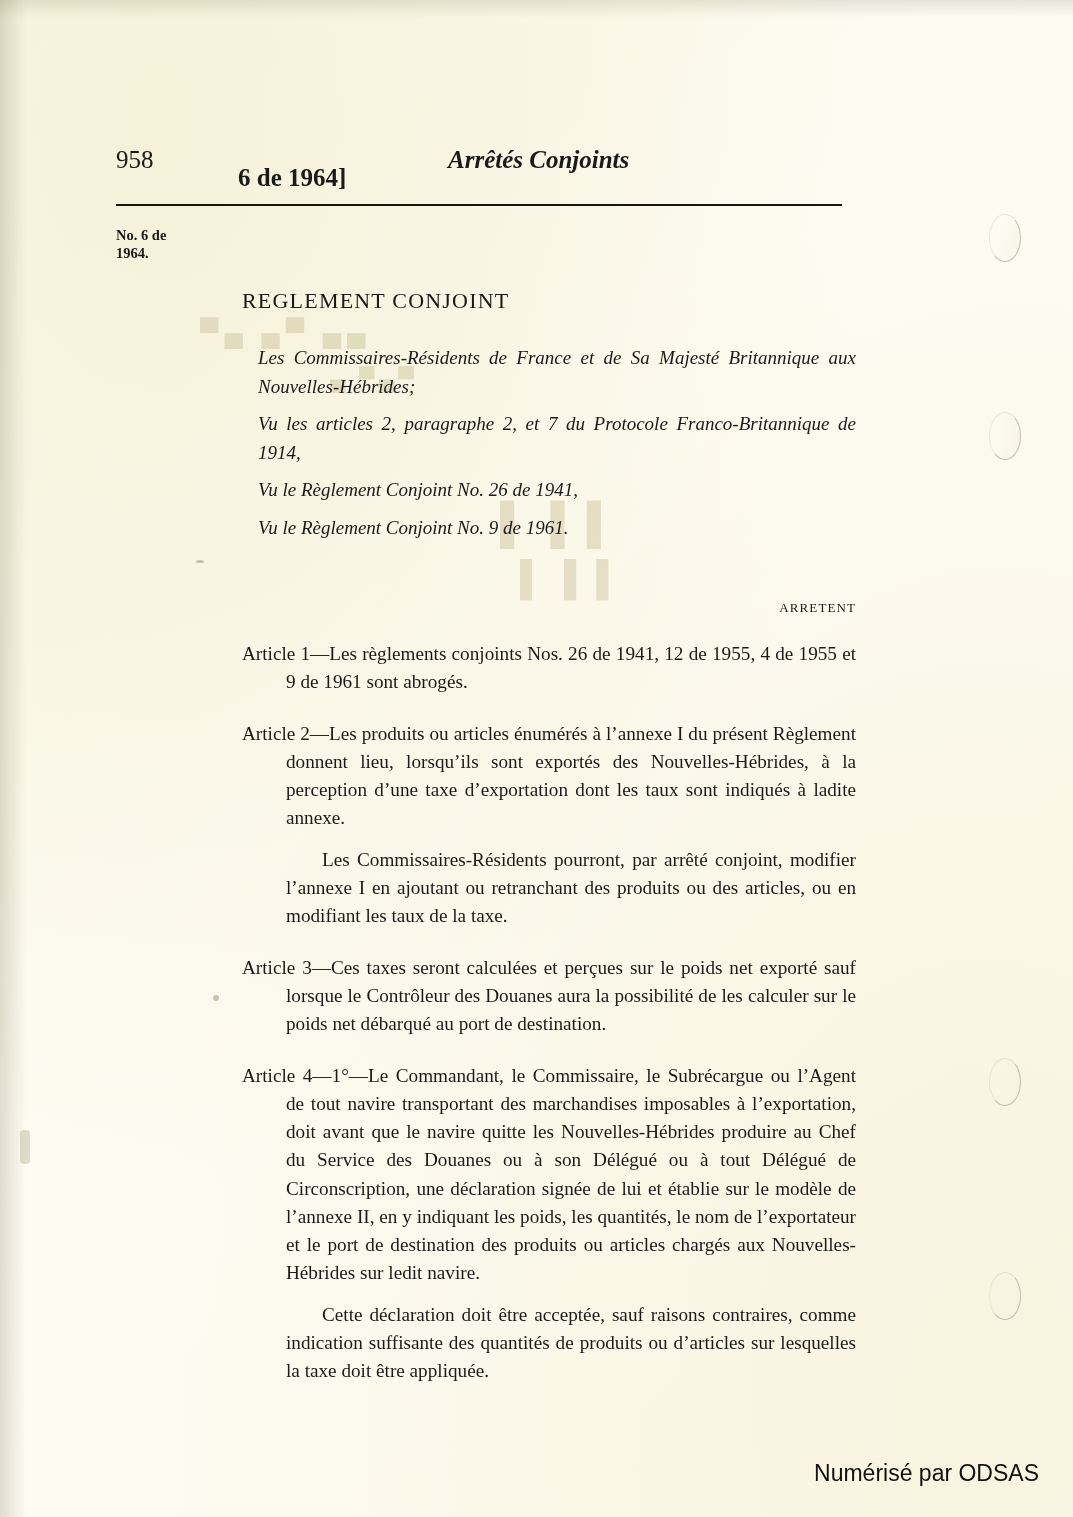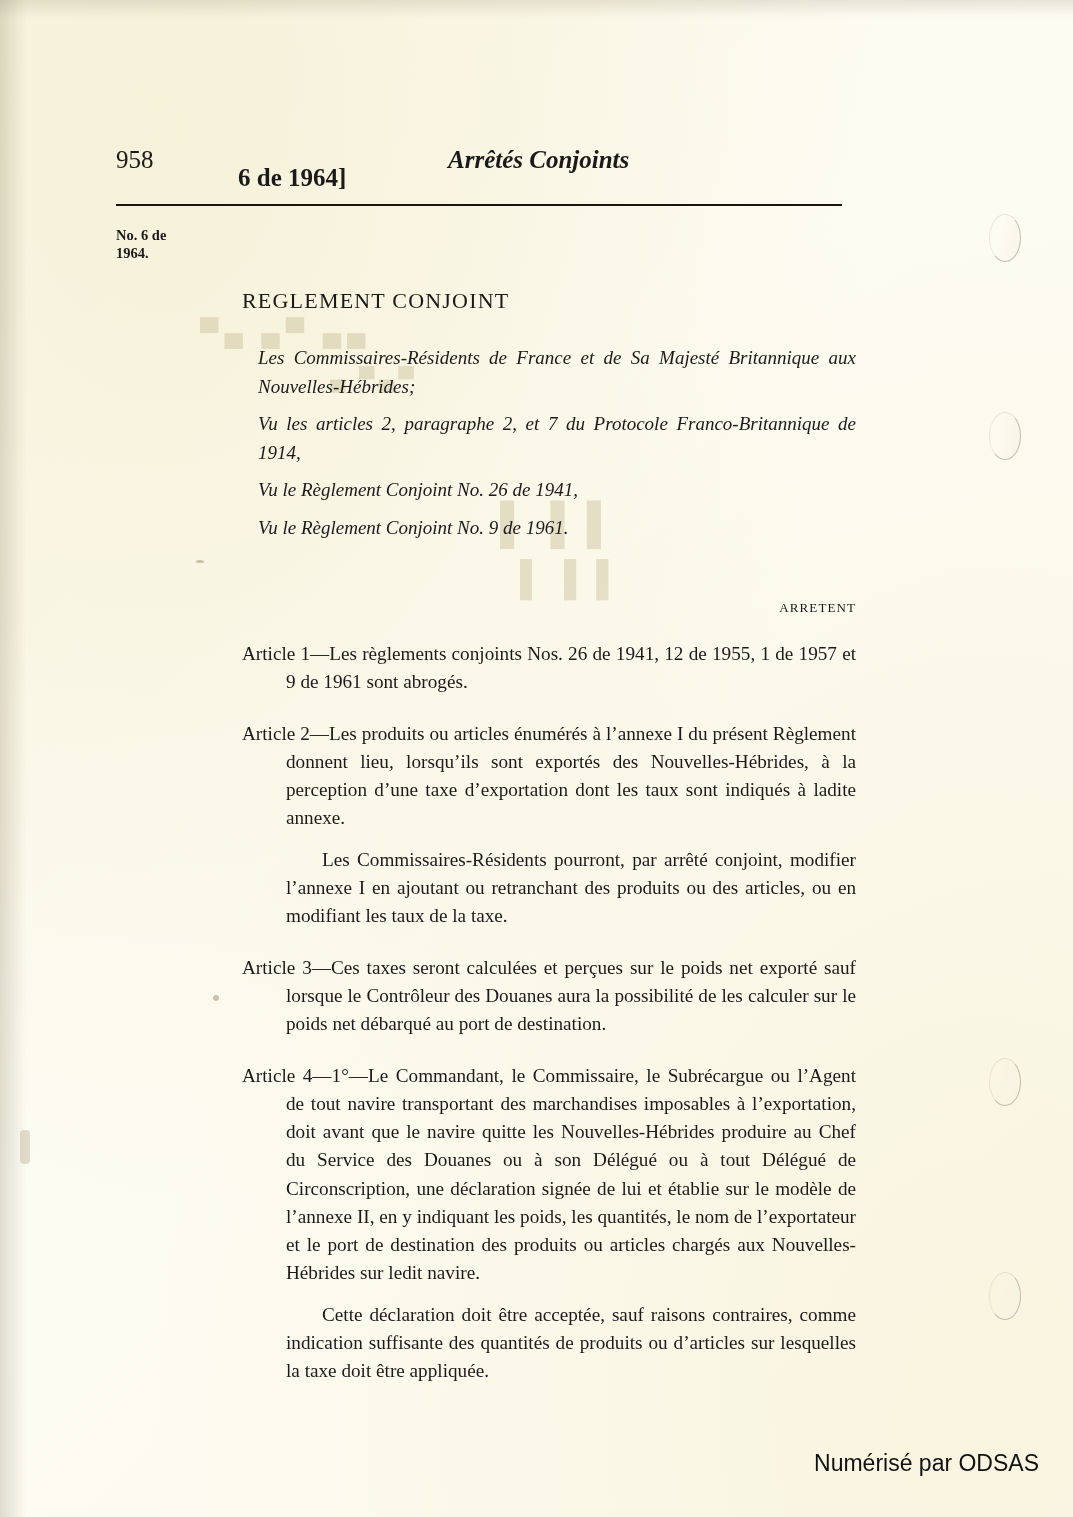--- a/index.html
+++ b/index.html
@@ -158,21 +158,21 @@
   .article .cont {
     display: block;
     text-indent: 36px;
     margin-top: 14px;
     padding-left: 0;
   }
 
   .watermark {
     position: absolute;
     right: 34px;
-    bottom: 40px;
+    bottom: 30px;
     font-family: "Liberation Sans", sans-serif;
     font-size: 23px;
     color: #111;
   }
 
   
   .ghost {
     position: absolute;
     color: rgba(200,190,150,0.45);
     font-family: "Liberation Serif", serif;
@@ -235,21 +235,21 @@
     <div class="preamble">
       <p class="just">Les Commissaires-Résidents de France et de Sa Majesté Britannique aux Nouvelles-Hébrides;</p>
       <p class="just">Vu les articles 2, paragraphe 2, et 7 du Protocole Franco-Britannique de 1914,</p>
       <p>Vu le Règlement Conjoint No. 26 de 1941,</p>
       <p>Vu le Règlement Conjoint No. 9 de 1961.</p>
     </div>
 
     <div class="arretent">ARRETENT</div>
 
     <div class="article">
-      <span>Article 1—Les règlements conjoints Nos. 26 de 1941, 12 de 1955, 1 de 1957 et 9 de 1961 sont abrogés.</span>
+      <span>Article 1—Les règlements conjoints Nos. 26 de 1941, 12 de 1955, 4 de 1955 et 9 de 1961 sont abrogés.</span>
     </div>
 
     <div class="article">
       <span>Article 2—Les produits ou articles énumérés à l’annexe I du présent Règlement donnent lieu, lorsqu’ils sont exportés des Nouvelles-Hébrides, à la perception d’une taxe d’exportation dont les taux sont indiqués à ladite annexe.</span>
       <span class="cont">Les Commissaires-Résidents pourront, par arrêté conjoint, modifier l’annexe I en ajoutant ou retranchant des produits ou des articles, ou en modifiant les taux de la taxe.</span>
     </div>
 
     <div class="article">
       <span>Article 3—Ces taxes seront calculées et perçues sur le poids net exporté sauf lorsque le Contrôleur des Douanes aura la possibilité de les calculer sur le poids net débarqué au port de destination.</span>
     </div>

